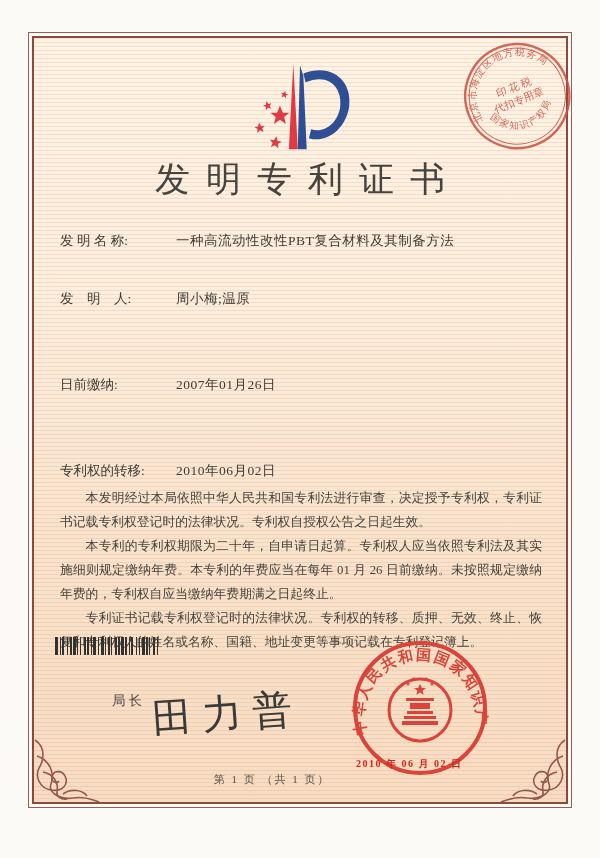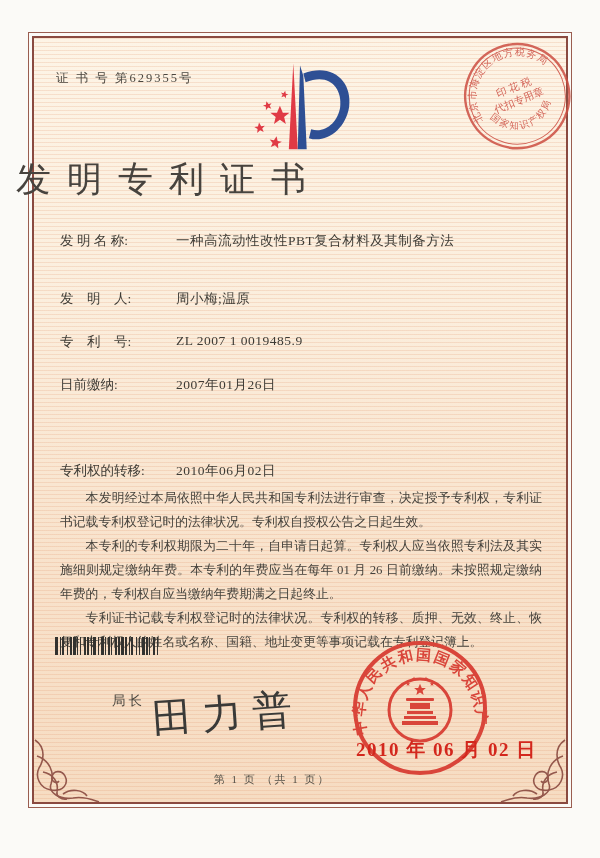--- a/index.html
+++ b/index.html
@@ -29,21 +29,21 @@
     position:absolute; left:56px; top:70px;
     font-size:12.5px; color:#4a463f; letter-spacing:2px;
   }
   .logo { position:absolute; left:243px; top:60px; }
   .tax-stamp {
     position:absolute; left:462px; top:40px;
     transform:rotate(-22deg); opacity:.85;
   }
   .title {
     position:absolute; left:0; top:156px; width:100%;
-    font-size:35px; color:#47433e;
+    text-align:center; font-size:35px; color:#47433e;
     letter-spacing:16px; text-indent:16px; font-weight:500;
   }
   .field-row {
     position:absolute; left:60px; width:480px;
     font-size:13.5px; color:#3e3b35; display:flex;
   }
   .field-label { flex:0 0 116px; white-space:nowrap;font-family:Liberation Serif, serif; }
   .field-value { white-space:nowrap; letter-spacing:.5px;text-align:right; }
   .body-text {
     position:absolute; left:60px; top:486px; width:482px;
@@ -57,42 +57,41 @@
     position:absolute; left:112px; top:692px;
     font-size:13.5px; color:#4a463f; letter-spacing:3px;
   }
   .sig-name {
     position:absolute; left:152px; top:686px;
     font-size:40px; color:#3a3a38; letter-spacing:10px;
     transform:rotate(-4deg); font-weight:500;
   }
   .seal { position:absolute; left:350px; top:638px; }
   .seal-date {
-    position:absolute; left:356px; top:737px;
-    font-size:19px; font-weight:bold; color:#d3271d;
+    position:absolute; left:356px; top:757px;
+    font-size:10px; font-weight:bold; color:#d3271d;
     letter-spacing:1.5px; white-space:nowrap;
   }
   .footer-page {
     position:absolute; left:0; top:772px; width:544px;
     text-align:center; font-size:11px; color:#565249; letter-spacing:2px;
   }
   .flourish { position:absolute; opacity:.9; }
   .flourish.left  { left:33px;  top:738px; }
   .flourish.right { right:33px; top:738px; transform:scaleX(-1); }
 </style>
 </head>
 <body>
 
 <div class="page">
 
   <div class="frame">
     <div class="frame-inner"></div>
   </div>
 
-  <div class="cert-no">证 书 号 第629355号</div>
 
   <div class="tax-stamp">
     <svg width="112" height="112" viewBox="0 0 112 112">
       <g fill="none" stroke="#cc4e42" stroke-width="2.4">
         <circle cx="56" cy="56" r="52"></circle>
         <circle cx="56" cy="56" r="48" stroke-width="1"></circle>
       </g>
       <defs>
         <path id="taxTop" d="M 16,70 A 42,42 0 1 1 96,70"></path>
         <path id="taxBot" d="M 22,64 A 36,36 0 0 0 90,64"></path>
@@ -129,24 +128,20 @@
 
   <div class="title">发明专利证书</div>
 
   <div class="field-row" style="top:232px">
     <span class="field-label">发 明 名 称:</span>
     <span class="field-value">一种高流动性改性PBT复合材料及其制备方法</span>
   </div>
   <div class="field-row" style="top:290px">
     <span class="field-label">发　明　人:</span>
     <span class="field-value">周小梅;温原</span>
-  </div>
-  <div class="field-row" style="top:333px">
-    <span class="field-label">专　利　号:</span>
-    <span class="field-value">ZL 2007 1 0019485.9</span>
   </div>
   <div class="field-row" style="top:376px">
     <span class="field-label">日前缴纳:</span>
     <span class="field-value">2007年01月26日</span>
   </div>
   <div class="field-row" style="top:462px">
     <span class="field-label">专利权的转移:</span>
     <span class="field-value">2010年06月02日</span>
   </div>
 

